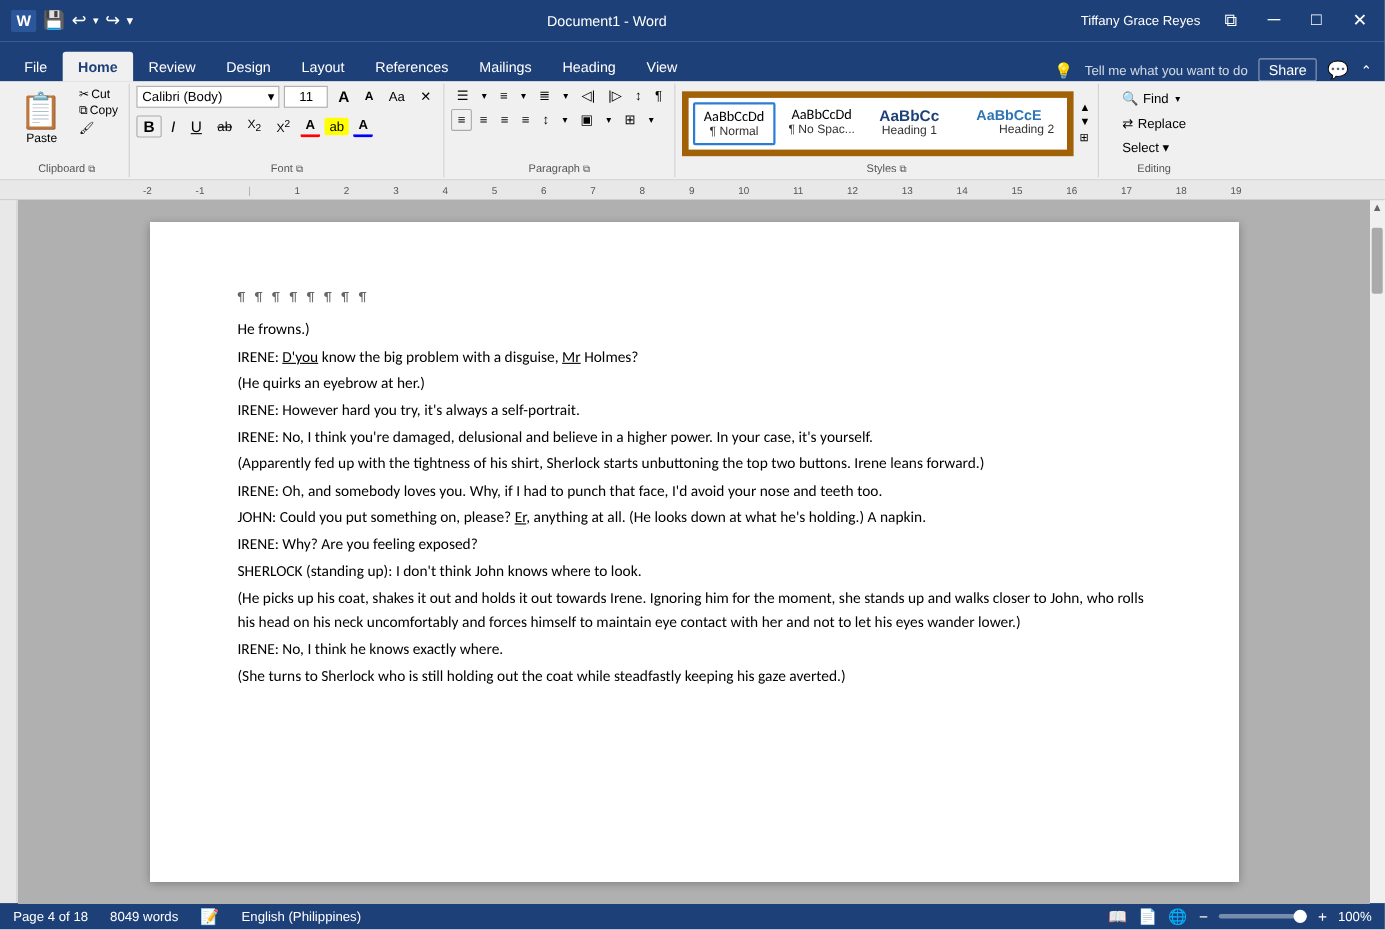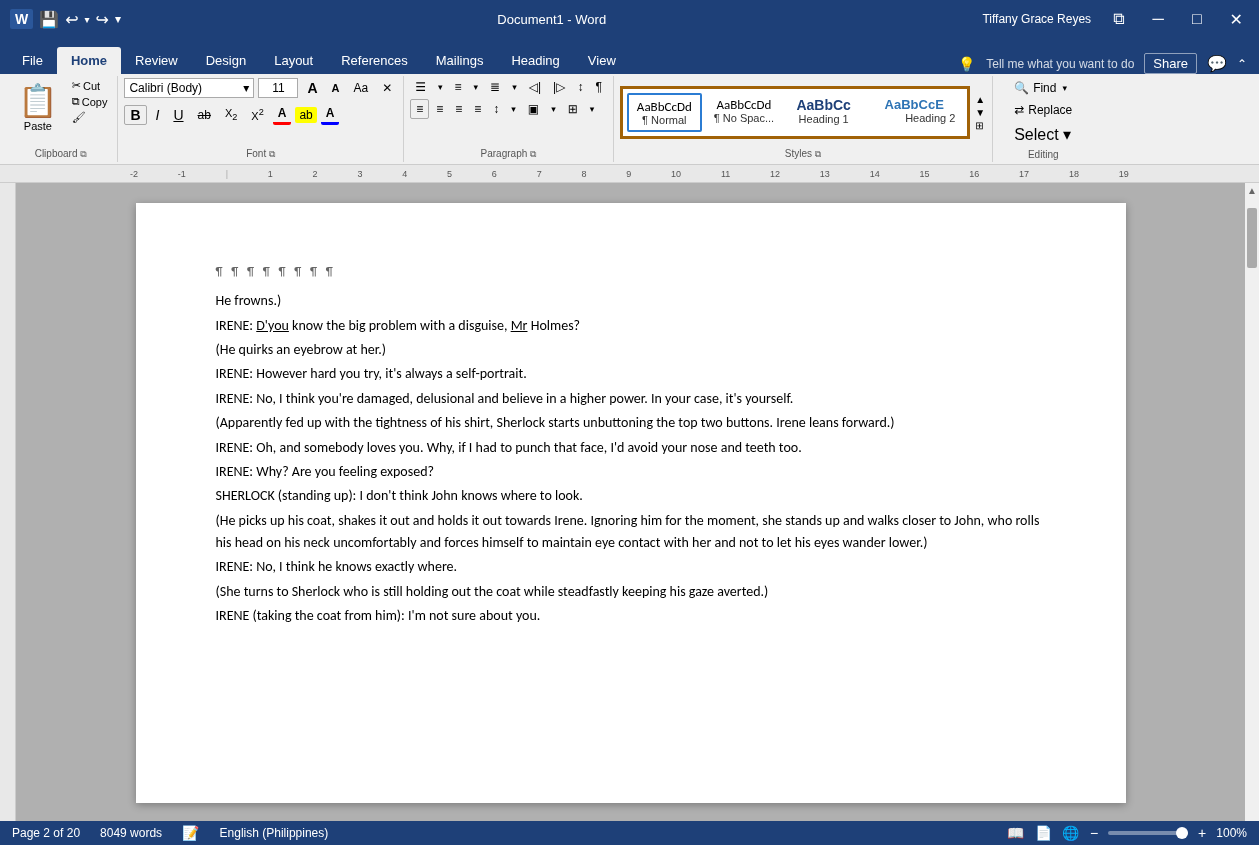--- a/index.html
+++ b/index.html
@@ -132,21 +132,21 @@
     .italic-style { font-style: italic; }
     .underline-style { text-decoration: underline; }
 
     
     .para-group { min-width: 180px; }
 
     
     .styles-group { min-width: 340px; }
     .styles-box {
       display: flex;
-      border: 3px solid #a16207;
+      border: 6px solid #a16207;
       background: white;
       padding: 4px;
       gap: 4px;
       align-items: stretch;
     }
     .style-item {
       padding: 4px 8px;
       cursor: pointer;
       border-radius: 2px;
       font-size: 12px;
@@ -279,21 +279,21 @@
       flex: 1;
       overflow: hidden;
     }
     .doc-main {
       display: flex;
       flex: 1;
       overflow: hidden;
     }
     .select-btn {
       display: flex; align-items: flex-start; gap: 2px;
-      padding: 3px 6px; cursor: pointer; border-radius: 2px; font-size: 16px;
+      padding: 3px 6px; cursor: pointer; border-radius: 2px; font-size: 12px;
     }
   </style>
 </head>
 <body>
 
 <div class="title-bar">
   <div class="title-bar-left">
 
     <span style="background:#2b579a;color:white;font-weight:bold;font-size:14px;padding:2px 5px;border-radius:2px;">W</span>
     <span style="color:white;font-size:16px;cursor:pointer;">💾</span>
@@ -508,38 +508,38 @@
         <div class="doc-line" style="color:#666;font-size:12px;letter-spacing:3px;">¶ ¶ ¶ ¶ ¶ ¶ ¶ ¶</div>
         <div style="margin-bottom:8px;"></div>
 
         <div class="doc-line">He frowns.)</div>
         <div class="doc-line">IRENE: <span class="underline">D'you</span> know the big problem with a disguise, <span class="underline">Mr</span> Holmes?</div>
         <div class="doc-line">(He quirks an eyebrow at her.)</div>
         <div class="doc-line">IRENE: However hard you try, it's always a self-portrait.</div>
         <div class="doc-line">IRENE: No, I think you're damaged, delusional and believe in a higher power. In your case, it's yourself.</div>
         <div class="doc-line">(Apparently fed up with the tightness of his shirt, Sherlock starts unbuttoning the top two buttons. Irene leans forward.)</div>
         <div class="doc-line">IRENE: Oh, and somebody loves you. Why, if I had to punch that face, I'd avoid your nose and teeth too.</div>
+        <div class="doc-line">JOHN: Could you put something on, please? <span class="underline">Er</span>, anything at all. (He looks down at what he's holding.) A napkin.</div>
         <div class="doc-line">IRENE: Why? Are you feeling exposed?</div>
         <div class="doc-line">SHERLOCK (standing up): I don't think John knows where to look.</div>
         <div class="doc-line">(He picks up his coat, shakes it out and holds it out towards Irene. Ignoring him for the moment, she stands up and walks closer to John, who rolls his head on his neck uncomfortably and forces himself to maintain eye contact with her and not to let his eyes wander lower.)</div>
         <div class="doc-line">IRENE: No, I think he knows exactly where.</div>
         <div class="doc-line">(She turns to Sherlock who is still holding out the coat while steadfastly keeping his gaze averted.)</div>
-        <div class="doc-line">IRENE (taking the coat from him): I'm not sure about you.</div>
       </div>
     </div>
 
     <div class="vertical-scrollbar">
       <span class="vscroll-btn">▲</span>
       <div class="vscroll-thumb"></div>
     </div>
   </div>
 </div>
 
 <div class="status-bar">
-  <span>Page 2 of 20</span>
+  <span>Page 4 of 18</span>
   <span>8049 words</span>
   <span style="font-size:14px;">📝</span>
   <span>English (Philippines)</span>
   <div class="status-bar-right">
     <span style="font-size:14px;cursor:pointer;">📖</span>
     <span style="font-size:14px;cursor:pointer;">📄</span>
     <span style="font-size:14px;cursor:pointer;">🌐</span>
     <span style="cursor:pointer;font-size:14px;">−</span>
     <div class="zoom-slider">
       <div class="zoom-thumb"></div>

